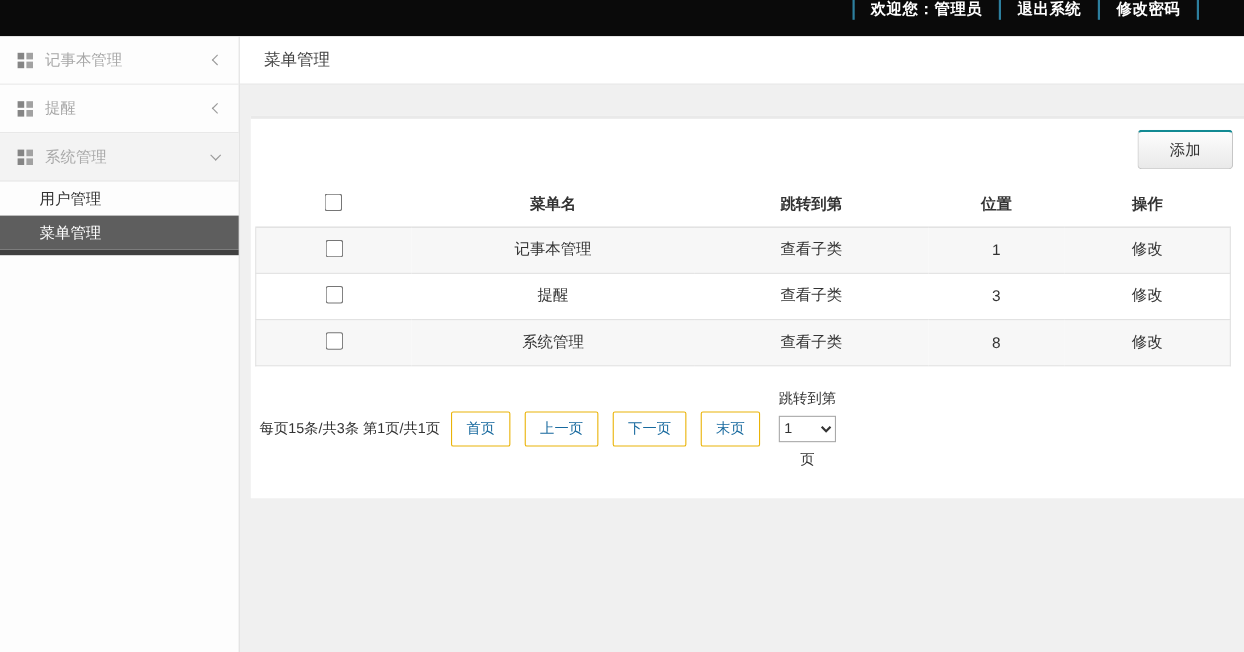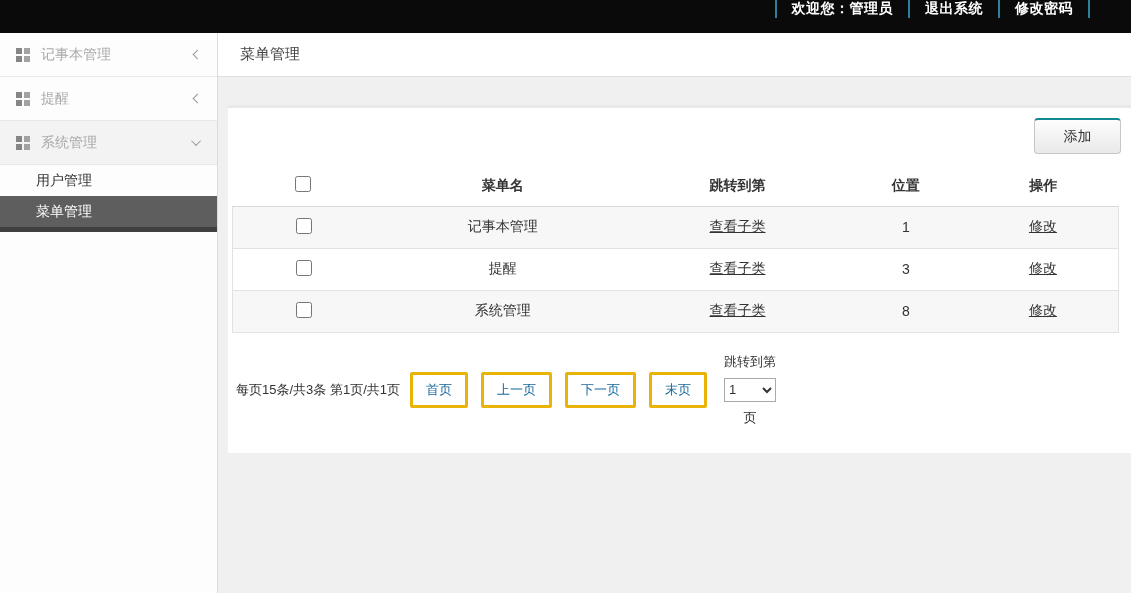--- a/index.html
+++ b/index.html
@@ -93,30 +93,30 @@
   .menu-table col.c2 { width: 29%; }
   .menu-table col.c3 { width: 24%; }
   .menu-table col.c4 { width: 14%; }
   .menu-table col.c5 { width: 17%; }
   .menu-table th, .menu-table td { text-align: center; }
   .menu-table thead tr { height: 40px; }
   .menu-table thead th { font-weight: bold; border-bottom: 1px solid #d9d9d9; }
   .menu-table tbody tr { height: 42px; border: 1px solid #e2e2e2; }
   .menu-table tbody tr.alt { background: #f7f7f7; }
   .menu-table input[type="checkbox"] { width: 16px; height: 16px; cursor: pointer; }
-  .cell-link { cursor: pointer; text-decoration: underline; }
+  .cell-link { cursor: pointer; }
 
   
   .pagination {
     display: flex; align-items: center;
     margin: 20px 0 0 6px; font-size: 13px; color: #333;
   }
   .pg-summary { margin-right: 10px; }
   .pg-btn {
-    background: #fff; border: 3px solid #eab308; color: #17699e;
+    background: #fff; border: 1px solid #eab308; color: #17699e;
     font-size: 13px; padding: 6px 13px; margin-right: 13px;
     border-radius: 2px; cursor: pointer;
     font-family: "Liberation Sans", "DejaVu Sans", sans-serif;
   }
   .pg-jump { display: flex; align-items: center; gap: 7px; margin-left: 4px; flex-direction: column; }
   .pg-select {
     width: 52px; height: 24px; font-size: 13px;
     border: 1px solid #a9a9a9; background: #fff; color: #333;
     font-family: "Liberation Sans", "DejaVu Sans", sans-serif;
   }

